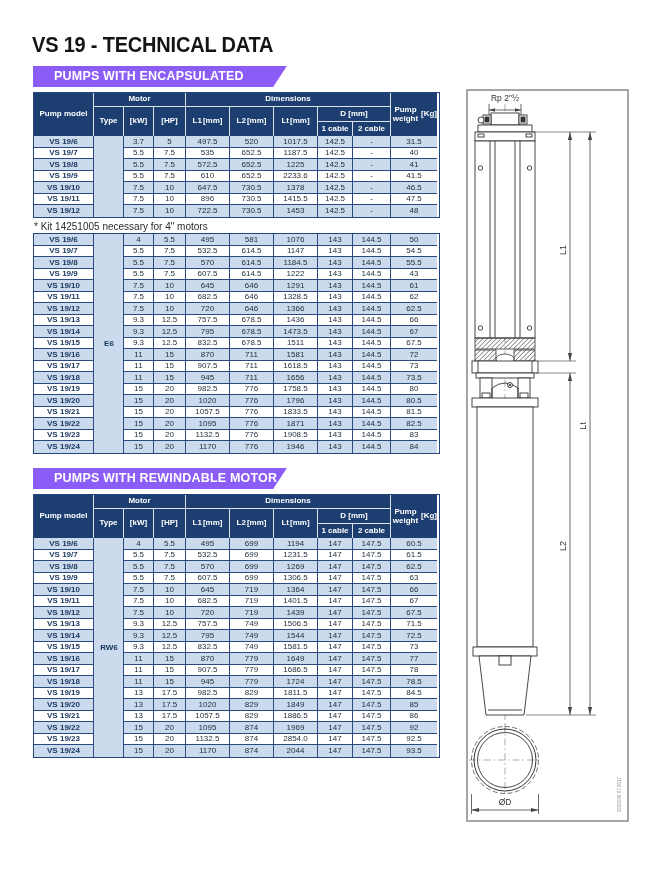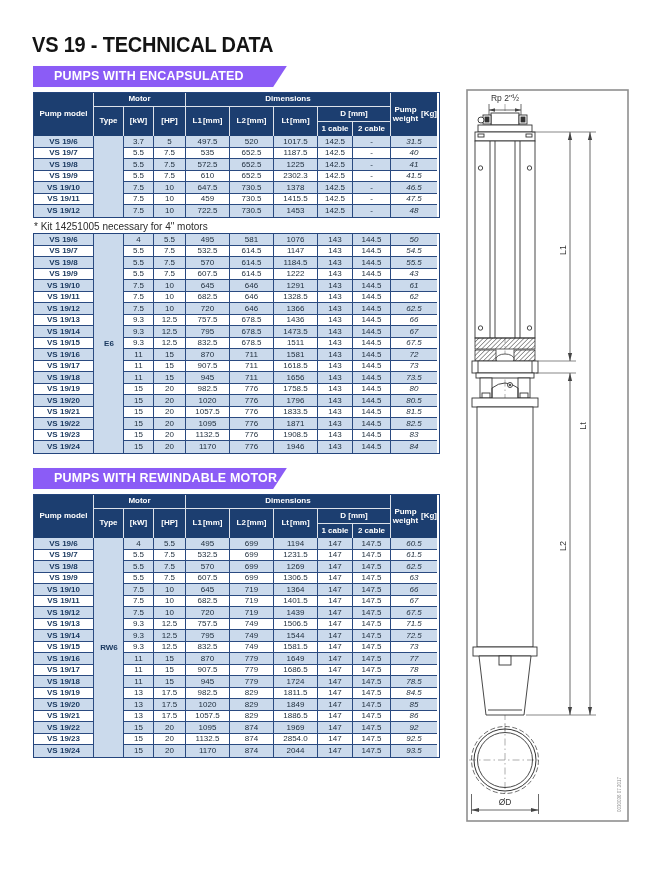--- a/index.html
+++ b/index.html
@@ -59,21 +59,21 @@
     border-right:1px solid #2a4a80;border-bottom:1px solid #2a4a80;
     line-height:9px;
   }
   .trow:last-child .cell{border-bottom:none;}
   .trow.alt .cell{background:#cbdaec;}
   .c-model{width:60px;font-weight:bold;color:#17365d;}
   .c-type{width:30px;background:#cbdaec !important;border-bottom:none !important;}
   .c-kw{width:30px;} .c-hp{width:32px;}
   .c-dim{width:44px;}
   .c-c1{width:35px;} .c-c2{width:38px;}
-  .c-w{width:46px;border-right:none;font-style:italic;}
+  .c-w{width:46px;border-right:none;}
   .type-label{
     position:absolute;left:60px;width:30px;top:0;bottom:0;
     display:flex;align-items:center;justify-content:center;
     font-size:8px;font-weight:bold;color:#17365d;pointer-events:none;
   }
   .footnote{left:34px;top:221px;font-size:10px;color:#2b2b2b;}
   .diagram{left:466px;top:88px;}
   svg text{font-family:"Liberation Sans","DejaVu Sans",sans-serif;}
 </style>
 </head>
@@ -148,21 +148,21 @@
         <div class="cell c-c2">-</div>
         <div class="cell c-w">41</div>
       </div>
       <div class="trow">
         <div class="cell c-model">VS 19/9</div>
         <div class="cell c-type"></div>
         <div class="cell c-kw">5.5</div>
         <div class="cell c-hp">7.5</div>
         <div class="cell c-dim">610</div>
         <div class="cell c-dim">652.5</div>
-        <div class="cell c-dim">2302.3</div>
+        <div class="cell c-dim">2233.6</div>
         <div class="cell c-c1">142.5</div>
         <div class="cell c-c2">-</div>
         <div class="cell c-w">41.5</div>
       </div>
       <div class="trow alt">
         <div class="cell c-model">VS 19/10</div>
         <div class="cell c-type"></div>
         <div class="cell c-kw">7.5</div>
         <div class="cell c-hp">10</div>
         <div class="cell c-dim">647.5</div>
@@ -170,21 +170,21 @@
         <div class="cell c-dim">1378</div>
         <div class="cell c-c1">142.5</div>
         <div class="cell c-c2">-</div>
         <div class="cell c-w">46.5</div>
       </div>
       <div class="trow">
         <div class="cell c-model">VS 19/11</div>
         <div class="cell c-type"></div>
         <div class="cell c-kw">7.5</div>
         <div class="cell c-hp">10</div>
-        <div class="cell c-dim">459</div>
+        <div class="cell c-dim">896</div>
         <div class="cell c-dim">730.5</div>
         <div class="cell c-dim">1415.5</div>
         <div class="cell c-c1">142.5</div>
         <div class="cell c-c2">-</div>
         <div class="cell c-w">47.5</div>
       </div>
       <div class="trow alt">
         <div class="cell c-model">VS 19/12</div>
         <div class="cell c-type"></div>
         <div class="cell c-kw">7.5</div>

